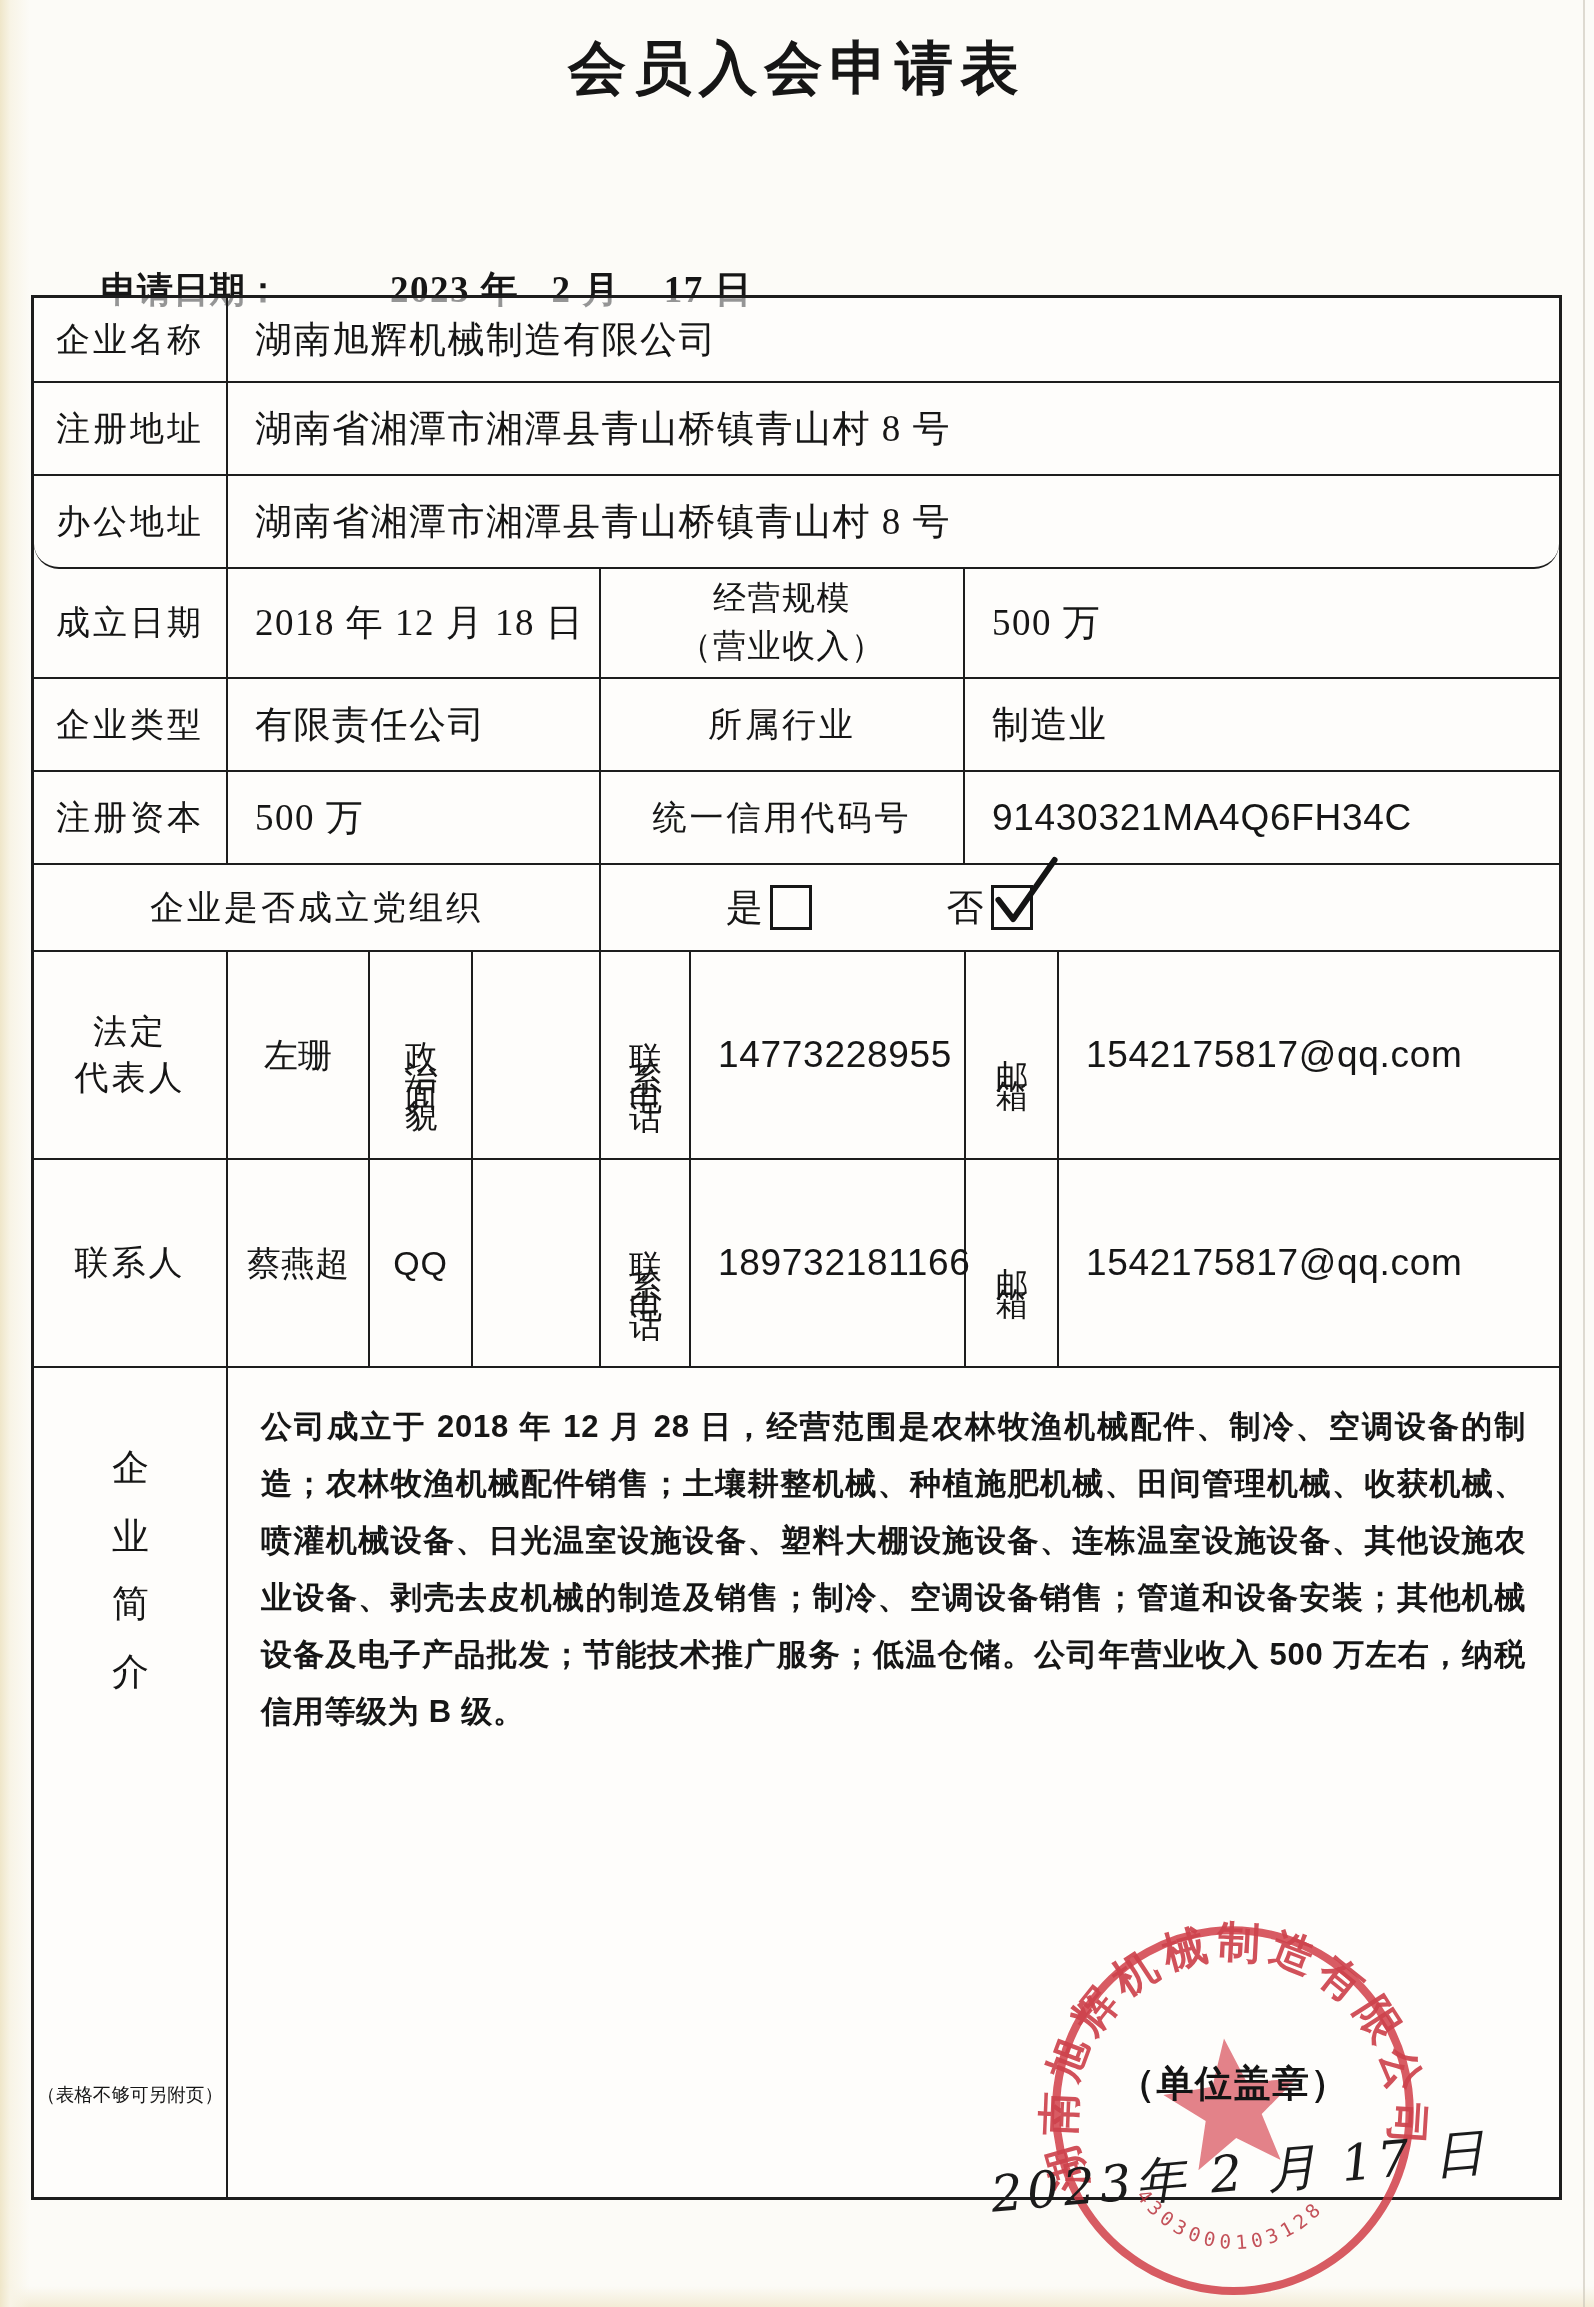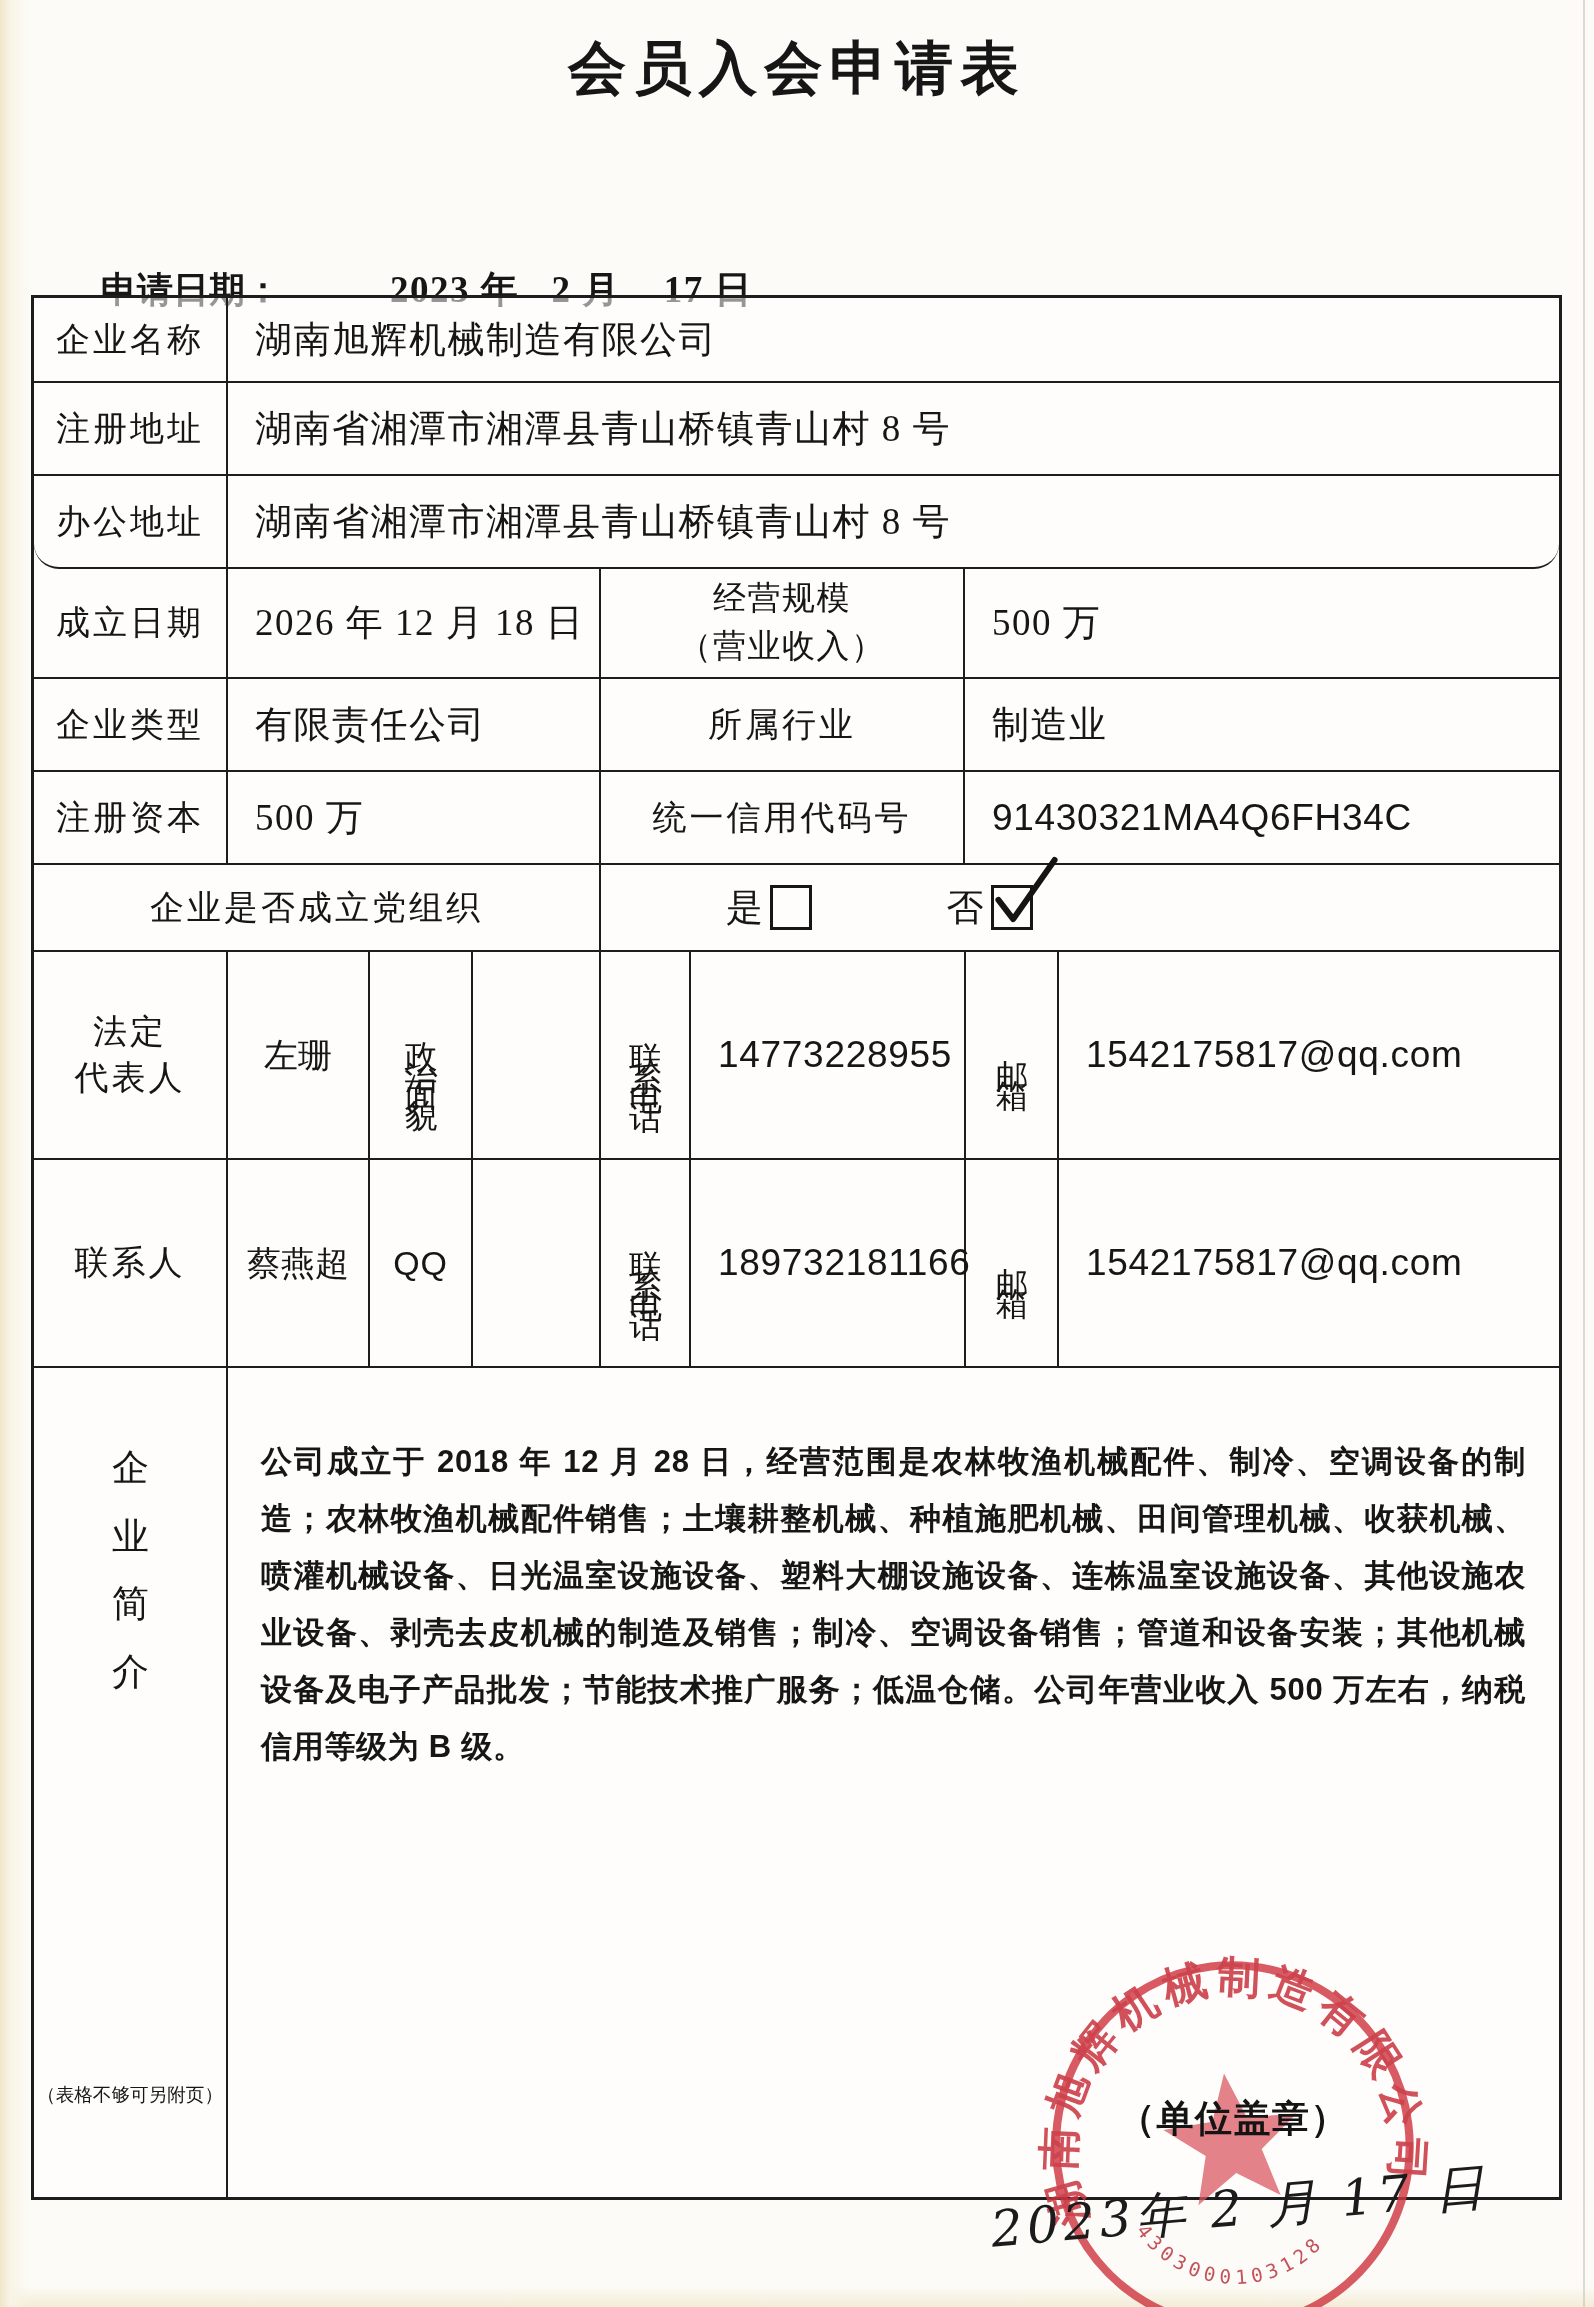--- a/index.html
+++ b/index.html
@@ -74,21 +74,21 @@
   .opt{display:flex;align-items:center;gap:7.4px;position:relative;}
   .box{width:36px;height:39px;border:3px solid #161616;display:inline-block;position:relative;}
   .tick{position:absolute;left:-3px;top:-34px;width:71px;height:77px;pointer-events:none;}
 
   
   .profile-label{flex-direction:column;justify-content:flex-start;position:relative;}
   .profile-chars{writing-mode:vertical-rl;text-orientation:upright;font-size:37px;
      letter-spacing:68px;padding-top:52px;font-family:"Liberation Serif",serif;}
   .profile-note{position:absolute;bottom:89px;left:0;width:100%;text-align:center;
      font-size:18.6px;letter-spacing:0;font-family:"Liberation Serif",serif;}
-  .profile-cell{display:block;position:relative;padding:30px 33px 3px 33px;text-align:left;margin-top:35px;}
+  .profile-cell{display:block;position:relative;padding:30px 33px 3px 33px;text-align:left;}
   .profile-text{font-size:31px;line-height:57px;font-weight:600;text-align:justify;
      letter-spacing:0.7px;}
 
   
   .stamp{position:absolute;right:125px;top:551px;width:401px;height:393px;}
   .seal-svg{position:absolute;inset:0;transform:rotate(-7deg);opacity:.92;}
   .stamp-caption{position:absolute;top:140px;left:50%;transform:translateX(-50%);
      font-size:37px;font-weight:700;white-space:nowrap;letter-spacing:1.5px;color:#141414;
      font-family:"Liberation Serif",serif;}
   .stamp-date{position:absolute;top:221px;left:-43px;font-size:50px;white-space:nowrap;
@@ -121,21 +121,21 @@
       <div class="c val w-rest">湖南省湘潭市湘潭县青山桥镇青山村 8 号</div>
     </div>
 
     <div class="row h3">
       <div class="c lab w-label">办公地址</div>
       <div class="c val w-rest">湖南省湘潭市湘潭县青山桥镇青山村 8 号</div>
     </div>
 
     <div class="row h4">
       <div class="c lab w-label">成立日期</div>
-      <div class="c val w4-b">2026 年 12 月 18 日</div>
+      <div class="c val w4-b">2018 年 12 月 18 日</div>
       <div class="c w4-c two-line">经营规模
 （营业收入）</div>
       <div class="c val w-rest">500 万</div>
     </div>
 
     <div class="row h5">
       <div class="c lab w-label">企业类型</div>
       <div class="c val w4-b">有限责任公司</div>
       <div class="c lab w4-c">所属行业</div>
       <div class="c val w-rest">制造业</div>

